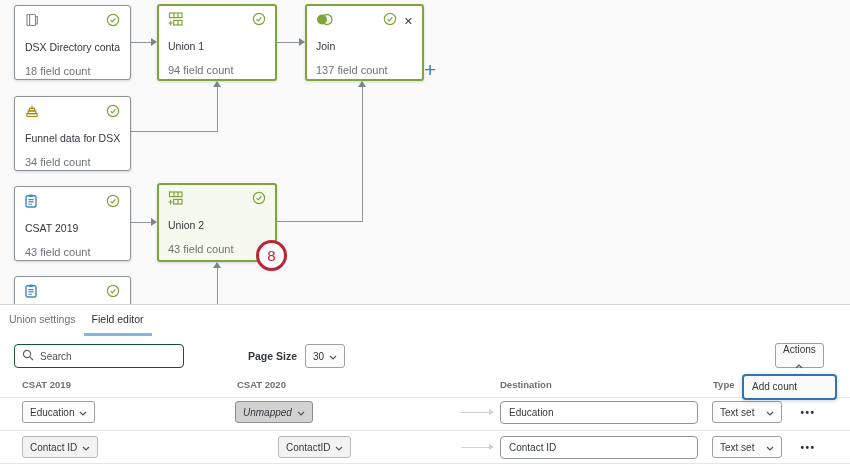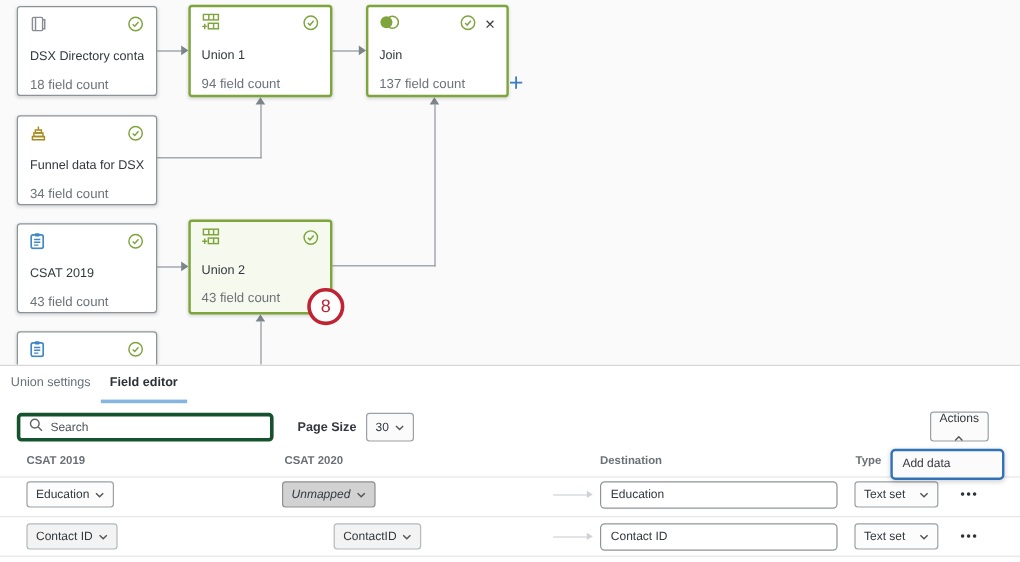--- a/index.html
+++ b/index.html
@@ -27,23 +27,23 @@
   .arr-r{position:absolute;width:0;height:0;border-top:4px solid transparent;border-bottom:4px solid transparent;border-left:6px solid #7d858c;}
   .arr-u{position:absolute;width:0;height:0;border-left:4px solid transparent;border-right:4px solid transparent;border-bottom:6px solid #7d858c;}
   .plus-node{position:absolute;left:424px;top:58px;font-size:21px;font-weight:300;color:#3c7ec2;cursor:pointer;}
   .badge8{position:absolute;left:256px;top:240px;width:31px;height:31px;border:3px solid var(--red);
           border-radius:50%;background:#fff;color:var(--red);font-size:15px;line-height:25px;text-align:center;z-index:5;}
 
   
   .panel{position:absolute;left:0;top:304px;width:850px;height:164px;background:#fff;border-top:1px solid #d7d7d7;}
   .tabs{position:absolute;left:1px;top:0;display:flex;height:31px;}
   .tab{padding:0 8px;line-height:29px;font-size:10.5px;color:#69707a;cursor:pointer;border-bottom:3px solid transparent;}
-  .tab.active{color:#2e3236;font-weight:bold;border-bottom:3px solid #85b6e0;}
-
-  .search-box{position:absolute;left:14px;top:39px;width:214px;height:24px;border:3px solid #14532d;border-radius:4px;
+  .tab.active{color:#2e3236;font-weight:normal;border-bottom:3px solid #85b6e0;}
+
+  .search-box{position:absolute;left:14px;top:39px;width:170px;height:24px;border:1px solid #14532d;border-radius:4px;
               background:#fff;display:flex;align-items:center;padding:0 7px;gap:6px;}
   .search-box input{border:none;outline:none;flex:1;font-size:10px;color:#33383d;font-family:"Liberation Sans",sans-serif;background:transparent;}
   .search-box input::placeholder{color:#4d5358;}
   .ps-label{position:absolute;left:248px;top:39px;line-height:24px;font-size:10.5px;font-weight:bold;color:#33383d;}
   .ctrl{display:inline-flex;align-items:center;gap:5px;border:1px solid #9aa0a5;border-radius:3px;background:#fbfbfb;
         font-size:10px;color:#33383d;padding:0 7px;height:24px;cursor:pointer;}
   .ps-select{position:absolute;left:305px;top:39px;height:24px;}
   .actions-btn{position:absolute;left:775px;top:38px;height:25px;flex-direction:column;}
   .addfield-menu{position:absolute;left:742px;top:69px;width:95px;height:26px;border:2px solid var(--blue);border-radius:4px;
                  background:#fbfbfb;box-shadow:0 1px 4px rgba(0,0,0,.18);font-size:10px;color:#33383d;
@@ -271,21 +271,21 @@
       </span>
     </div>
     <div class="ctrl actions-btn">
       <span>Actions</span>
       <span>
         <svg width="8" height="5" viewBox="0 0 8 5">
             <path d="M1 4l3-3 3 3" fill="none" stroke="#555" stroke-width="1.2"></path>
           </svg>
       </span>
     </div>
-    <div class="addfield-menu">Add data</div>
+    <div class="addfield-menu">Add count</div>
 
     <div class="thead-label" style="left:22px;">CSAT 2019</div>
     <div class="thead-label" style="left:237px;">CSAT 2020</div>
     <div class="thead-label" style="left:500px;">Destination</div>
     <div class="thead-label" style="left:713px;">Type</div>
     <div class="divider" style="top:92px;"></div>
 
     <div>
       <div class="row-ctrl" style="left:22px;top:96px;">
         <div class="select">

